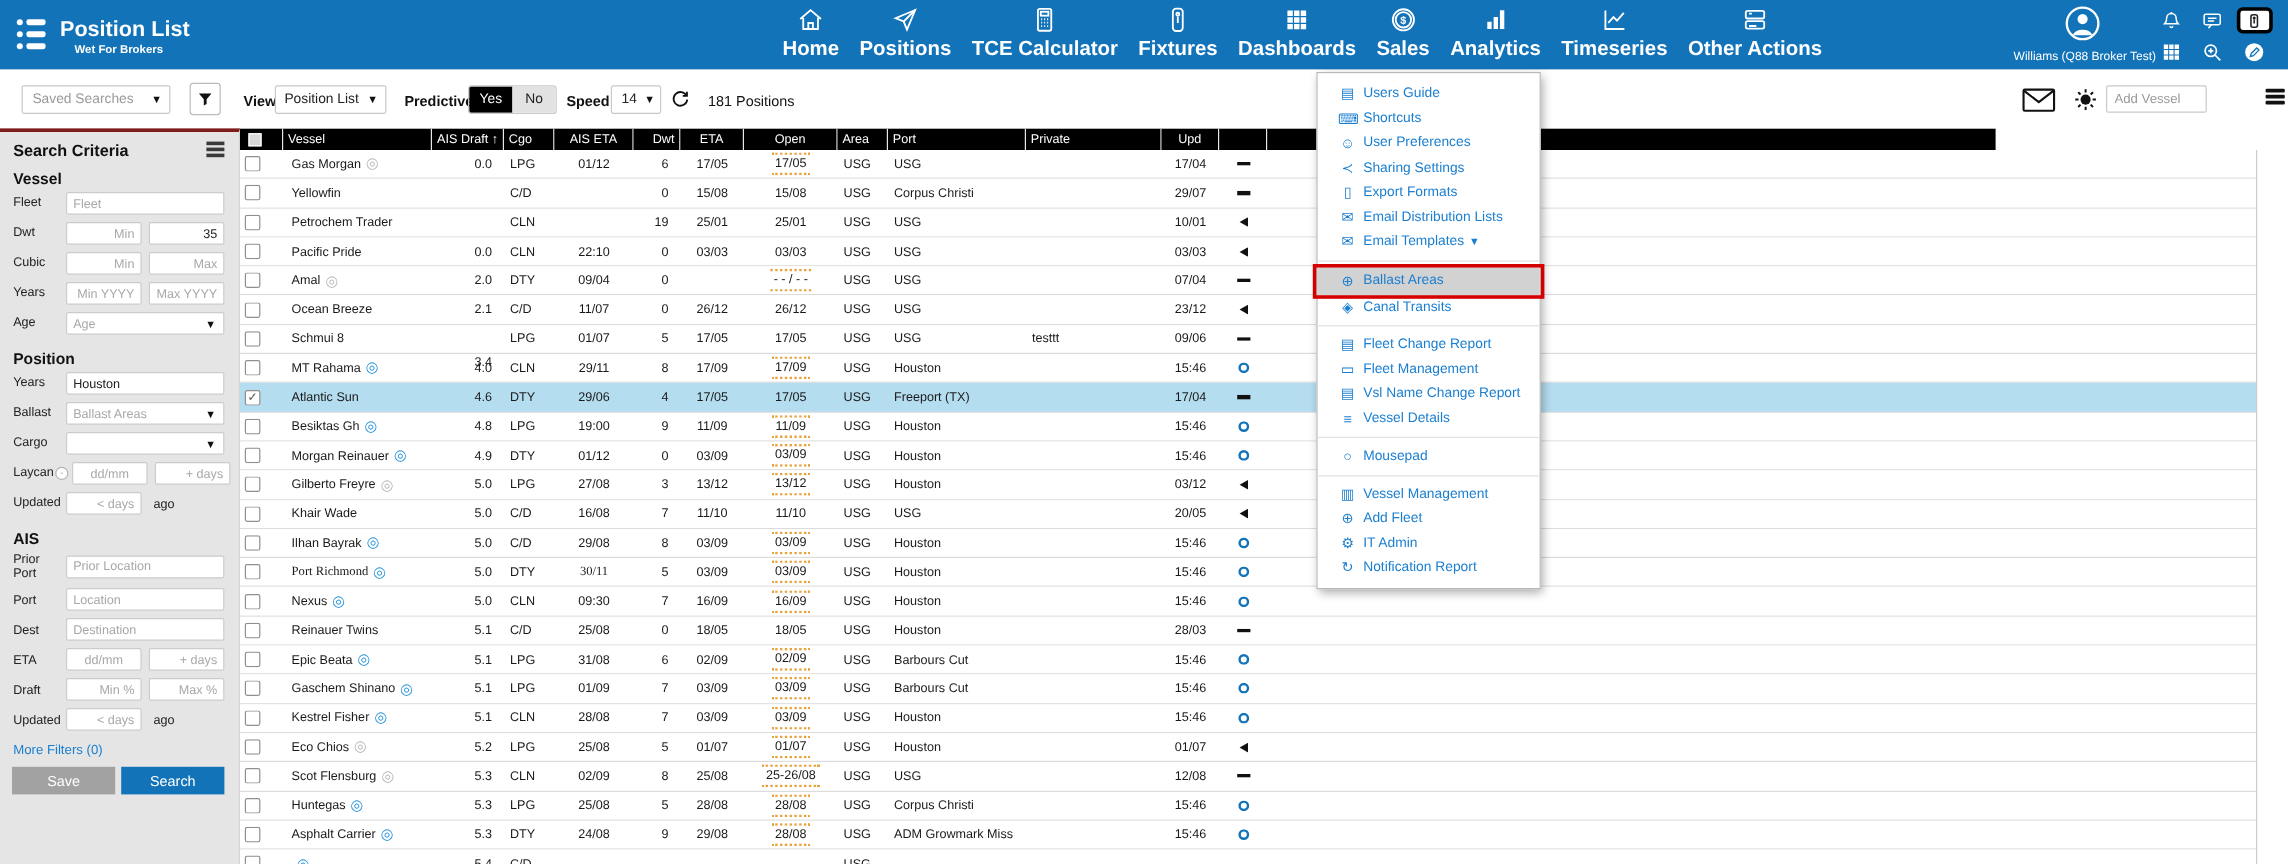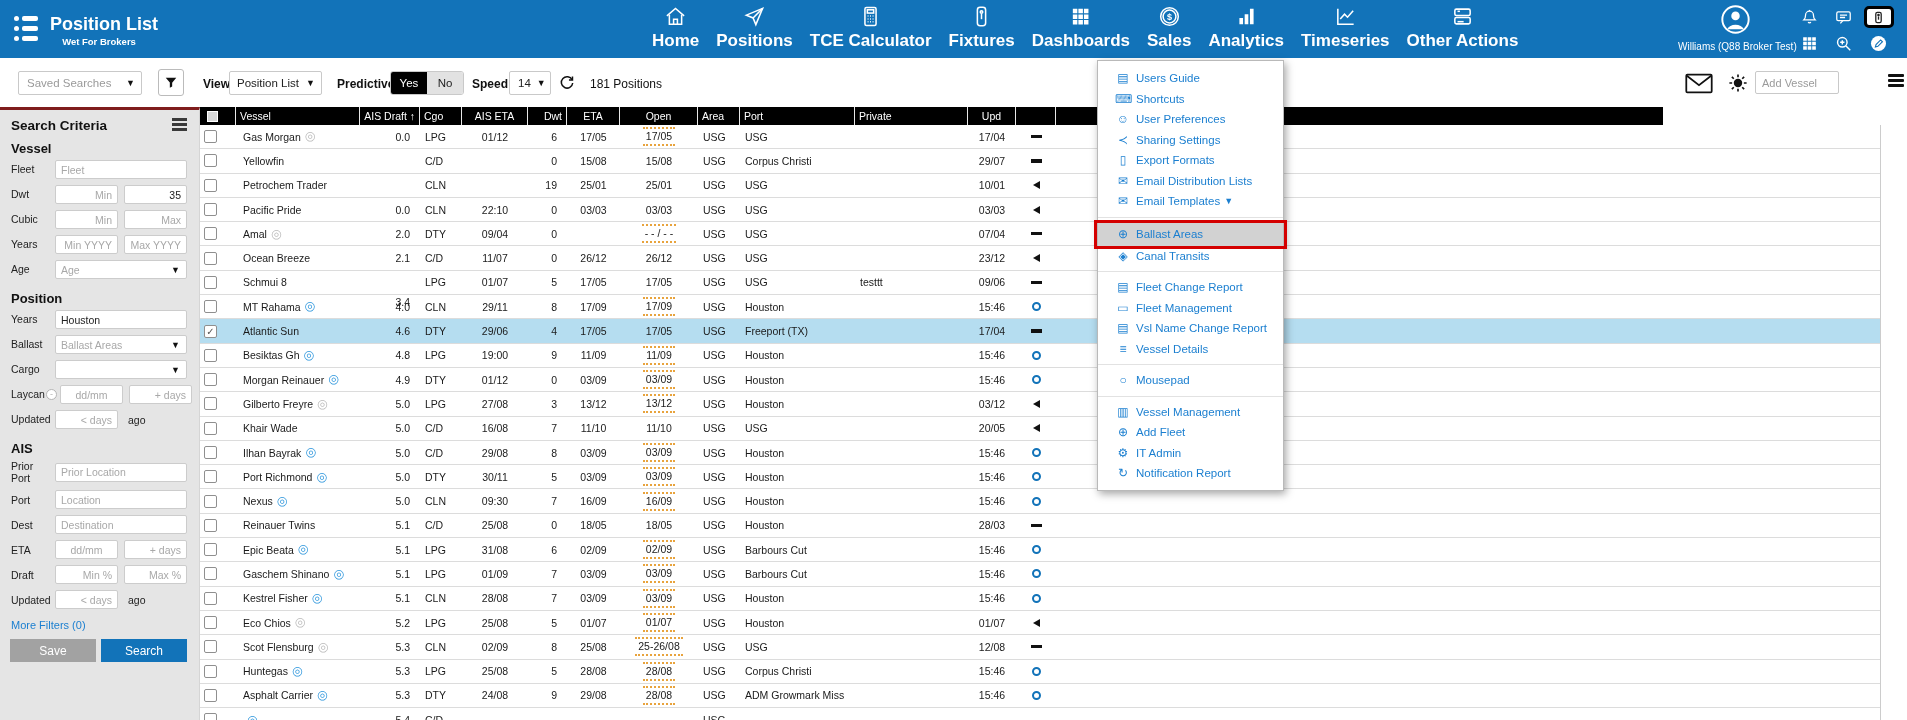--- a/index.html
+++ b/index.html
@@ -789,27 +789,27 @@
           <div class="cell" style="width: 113px; padding-left: 5px;"></div>
           <div class="cell" style="width: 48px; justify-content: center;">15:46</div>
           <div class="cell" style="width: 40px; justify-content: center;">
             <div class="upd-circle"></div>
           </div>
         </div>
         <div class="trow">
           <div class="cell" style="width: 36px; padding-left: 0px;">
             <div class="cb"></div>
           </div>
-          <div class="cell" style="width: 124px; padding-left: 5px;">
+          <div class="cell" style="width: 124px; padding-left: 5px; font-family: Liberation Serif, serif;">
             <span class="vname">Port Richmond</span>
             <span class="ring blue">◎</span>
           </div>
           <div class="cell" style="width: 60px; justify-content: flex-end; padding-right: 10px;">5.0</div>
           <div class="cell" style="width: 42px; padding-left: 5px;">DTY</div>
-          <div class="cell" style="width: 66px; justify-content: center;">30/11</div>
+          <div class="cell" style="width: 66px; justify-content: center; font-family: Liberation Serif, serif;">30/11</div>
           <div class="cell" style="width: 39px; justify-content: flex-end; padding-right: 10px;">5</div>
           <div class="cell" style="width: 53px; justify-content: center;">03/09</div>
           <div class="cell" style="width: 78px; justify-content: center;">
             <span class="open-flag">03/09</span>
           </div>
           <div class="cell" style="width: 42px; padding-left: 5px;">USG</div>
           <div class="cell" style="width: 115px; padding-left: 5px;">Houston</div>
           <div class="cell" style="width: 113px; padding-left: 5px;"></div>
           <div class="cell" style="width: 48px; justify-content: center;">15:46</div>
           <div class="cell" style="width: 40px; justify-content: center;">

